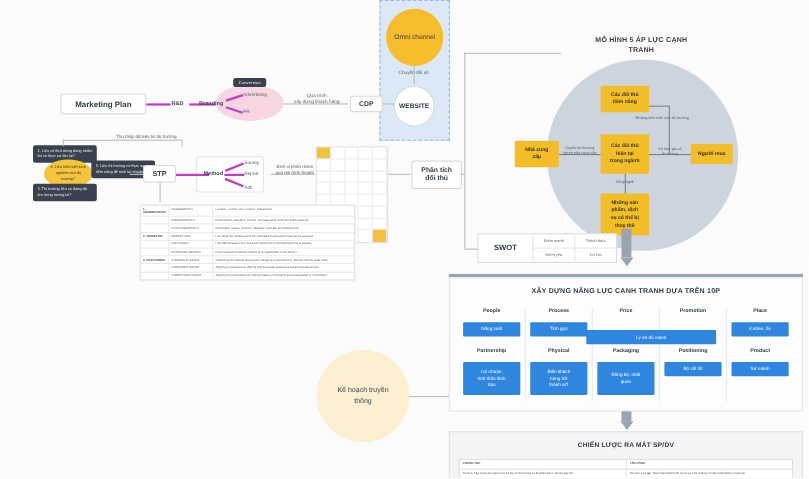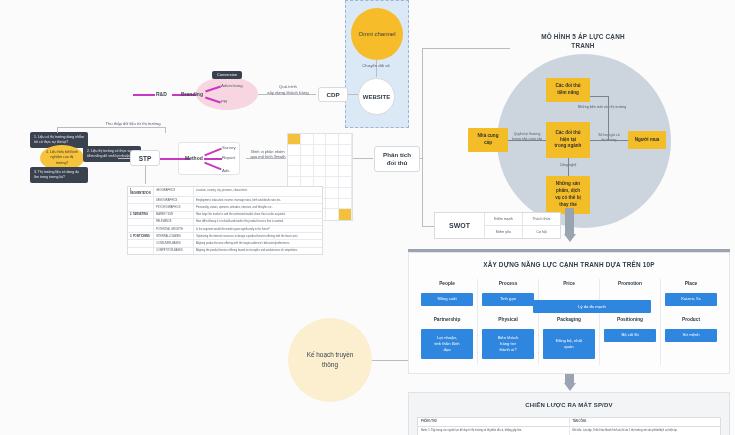--- a/index.html
+++ b/index.html
@@ -179,20 +179,23 @@
 
   <div class="abs" id="omni">
     <span>Omni channel</span>
   </div>
   <div class="abs vline" style="left:376px; top:60px; height:17px;"></div>
   <div class="abs smalllbl" style="left:352px; top:63px; width:48px;">Chuyển đổi số</div>
   <div class="abs" id="website">
     <span>WEBSITE</span>
   </div>
 
+  <div class="abs node" id="mkt-plan">
+    <span>Marketing Plan</span>
+  </div>
   <div class="abs magenta" style="left:133px; top:94px; width:22px;"></div>
   <div class="abs midlbl" style="left:156px; top:91px;">R&amp;D</div>
   <div class="abs magenta" style="left:172px; top:94px; width:24px;"></div>
   <div class="abs midlbl" style="left:197px; top:91px;">Brand</div>
   <div class="abs magenta" style="left:213px; top:94px; width:22px;"></div>
   <div class="abs" id="pr-blob"></div>
   <div class="abs midlbl" style="left:181px; top:91px; z-index:3;">Branding</div>
   <div class="abs" id="conv-chip">Conversion</div>
 
   <div class="abs magenta" style="left:205px; top:88px; width:16px; transform:rotate(-18deg);"></div>

